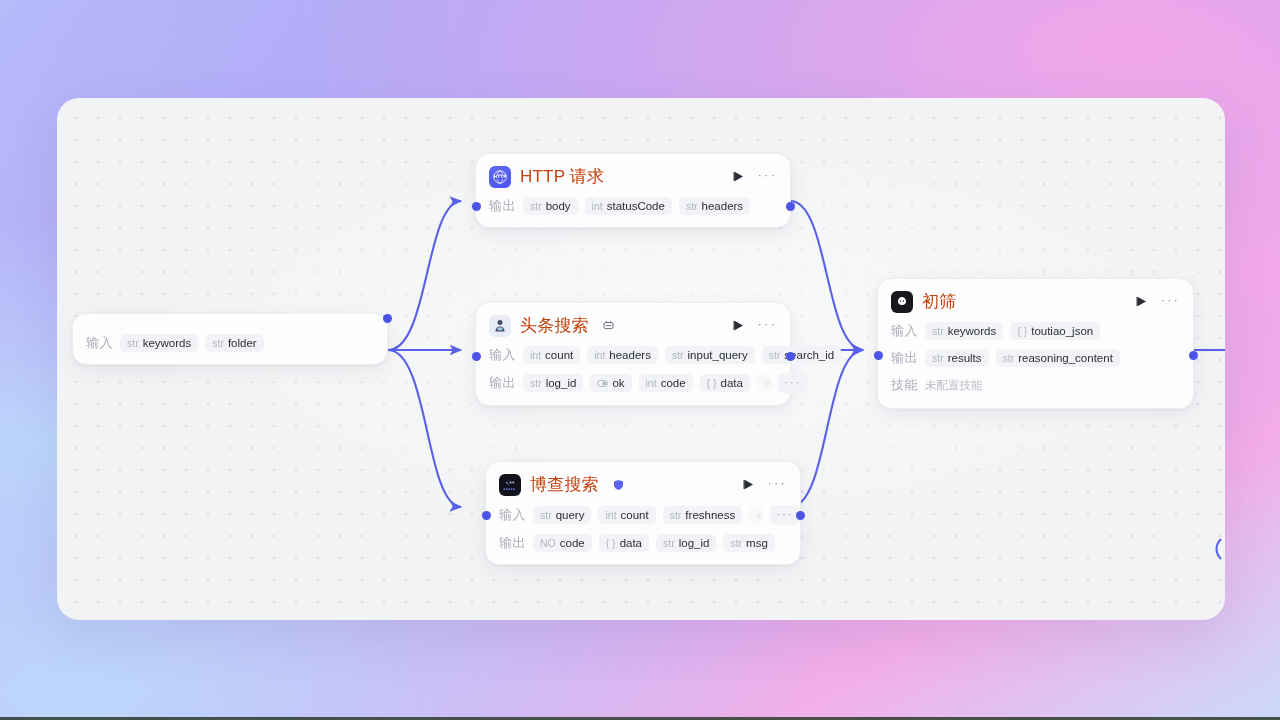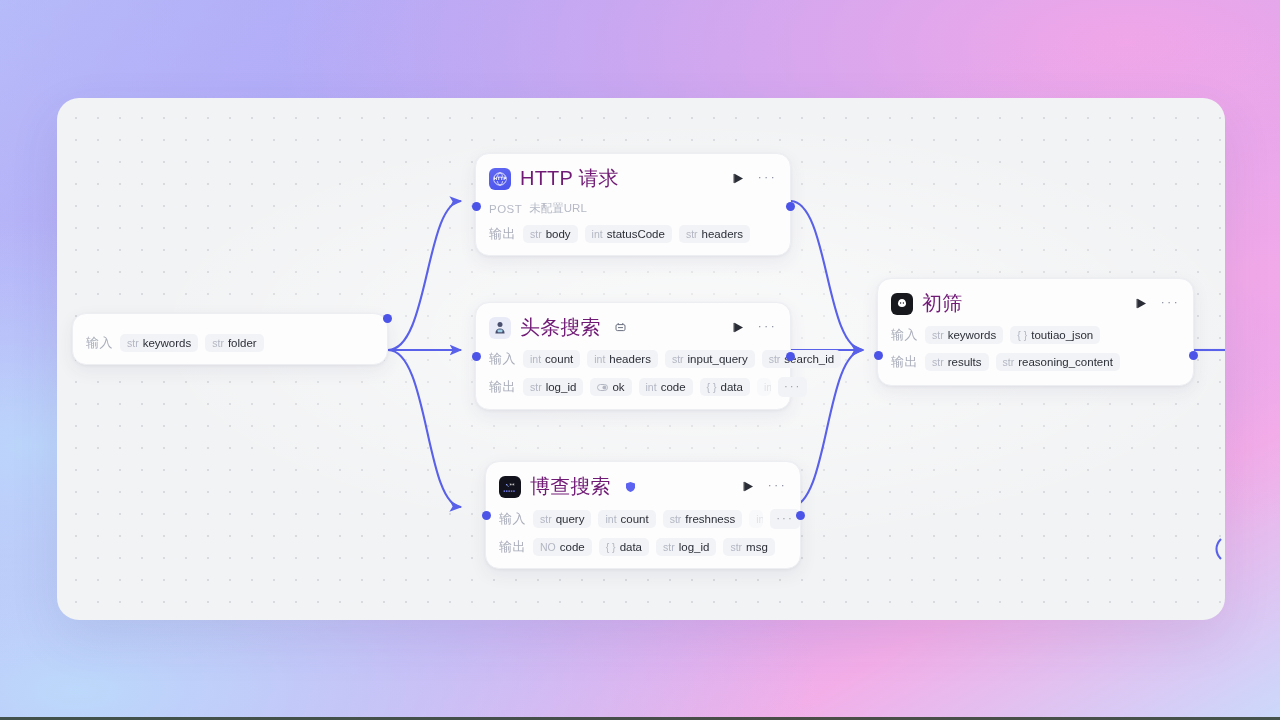--- a/index.html
+++ b/index.html
@@ -69,21 +69,21 @@
     width: 22px; height: 22px; border-radius: 6px;
     flex: none; position: relative; overflow: hidden;
     display: flex; align-items: center; justify-content: center;
   }
   .ic-start { background: linear-gradient(160deg,#5b63f0,#4a53ea); }
   .ic-http  { background: linear-gradient(160deg,#6068f2,#4b54ec); }
   .ic-toutiao { background: #e9ebf7; }
   .ic-bocha { background: #12121c; }
   .ic-llm   { background: #17181d; }
   .node-title {
-    font-size: 20px; color: #701a75; letter-spacing: .2px;
+    font-size: 17px; color: #c2410c; letter-spacing: .2px;
     white-space: nowrap;
   }
   .title-badge { display: inline-flex; align-items: center; margin-left: 5px; }
   .head-actions {
     margin-left: auto; display: flex; align-items: center; gap: 12px;
   }
   .play-btn, .dots-btn { display: flex; align-items: center; cursor: pointer; }
   .dots-btn { color: #8f93a1; letter-spacing: 2.2px; font-size: 13px; line-height: 1;
               padding-bottom: 5px; }
 
@@ -179,24 +179,20 @@
       <span class="node-title">HTTP 请求</span>
       <span class="head-actions">
         <span class="play-btn">
           <svg width="13" height="13" viewBox="0 0 13 13">
               <path d="M3,2 L11,6.5 L3,11 Z" fill="#2b2d36"></path>
               <path d="M2.2,2.4 L2.2,10.6" stroke="#2b2d36" stroke-width="1.3" stroke-linecap="round"></path>
             </svg>
         </span>
         <span class="dots-btn">···</span>
       </span>
-    </div>
-    <div class="row">
-      <span class="row-label" style="font-size:11.5px;color:#b5b9c4;">POST</span>
-      <span style="font-size:11.5px;color:#b5b9c4;">未配置URL</span>
     </div>
     <div class="row">
       <span class="row-label">输出</span>
       <span class="chip">
         <span class="ty">str</span>
         <span>body</span>
       </span>
       <span class="chip">
         <span class="ty">int</span>
         <span>statusCode</span>
@@ -397,18 +393,22 @@
       <span class="row-label">输出</span>
       <span class="chip">
         <span class="ty">str</span>
         <span>results</span>
       </span>
       <span class="chip">
         <span class="ty">str</span>
         <span>reasoning_content</span>
       </span>
     </div>
+    <div class="row meta">
+      <span class="row-label">技能</span>
+      <span class="mut">未配置技能</span>
+    </div>
     <span class="port left" style="top:72px; margin-top:0;"></span>
     <span class="port right" style="top:72px; margin-top:0;"></span>
   </div>
 </div>
 
 <div class="bottom-edge"></div>
 
 </body></html>

